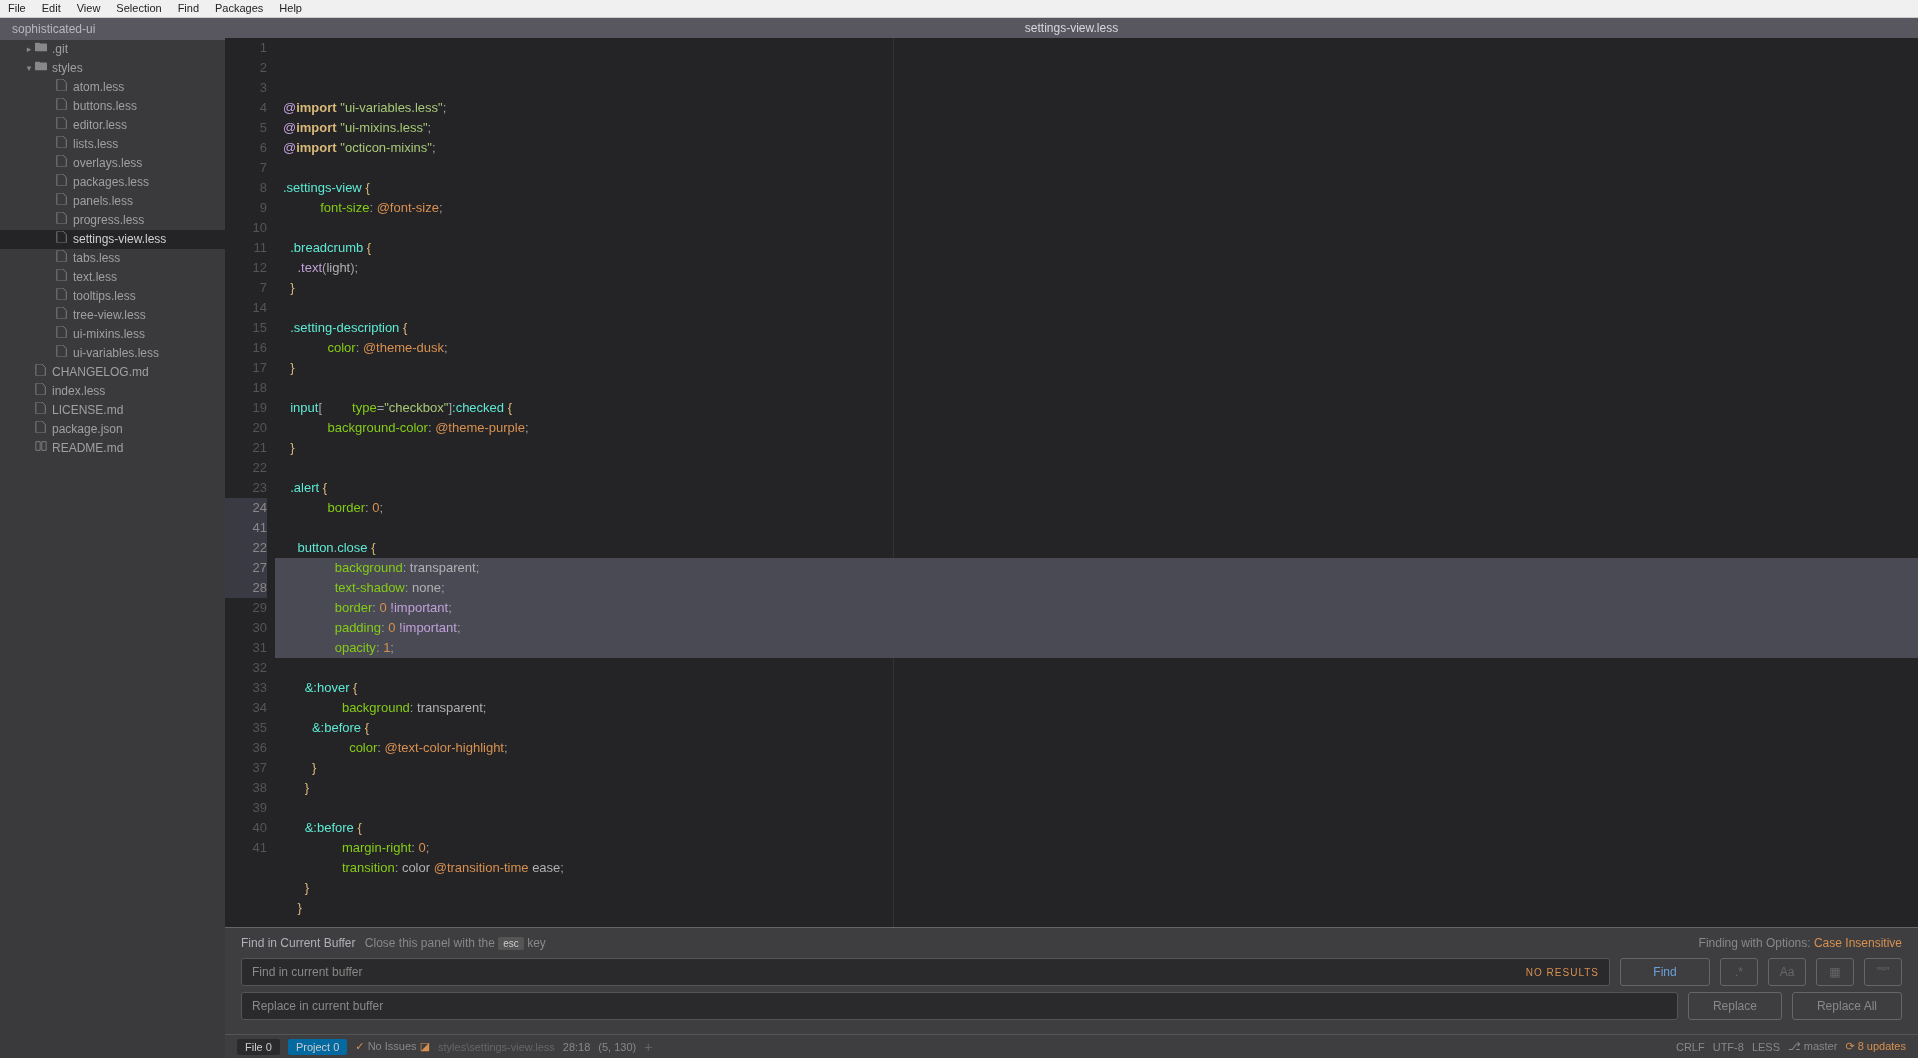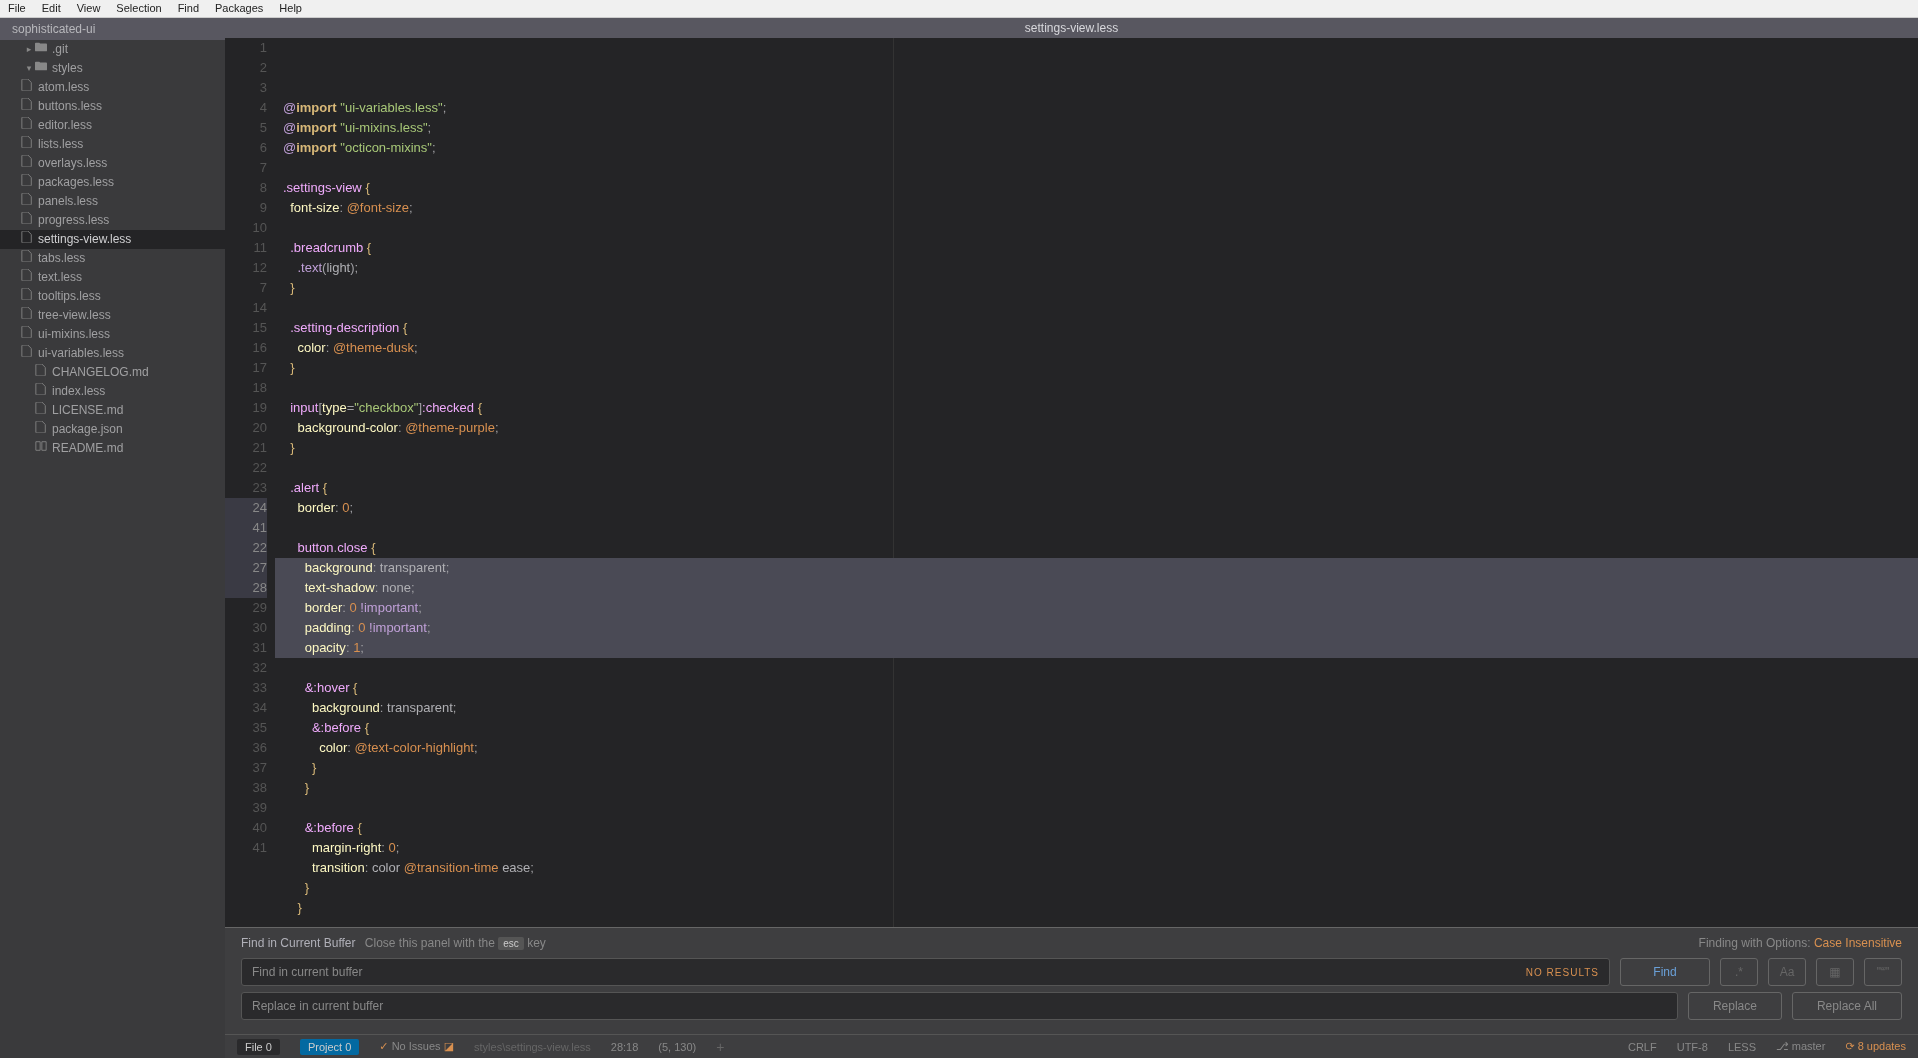--- a/index.html
+++ b/index.html
@@ -7,34 +7,34 @@
 .menubar { display: flex; background: #f0f0f0; height: 18px; border-bottom: 1px solid #ccc; }
 .menubar .menu-item { padding: 2px 8px; font-size: 11px; color: #222; cursor: default; }
 .workspace { display: flex; height: calc(100% - 18px); }
 .sidebar { width: 225px; background: #3a3a3c; color: #a0a0a2; font-size: 12px; overflow-y: auto; }
 .project-title { background: #585760; color: #b8b8bc; padding: 4px 12px; font-size: 12px; }
 .tree-item { display: flex; align-items: center; padding: 1px 0 1px 0; cursor: default; line-height: 17px; }
 .tree-item.selected { background: #242426; color: #d0d0d2; }
 .tree-item .chev { width: 10px; text-align: center; font-size: 9px; color: #888; }
 .tree-item .icon { width: 14px; text-align: center; margin-right: 4px; color: #888; font-size: 11px; }
 .tree-item.depth-1 { padding-left: 24px; }
-.tree-item.depth-3 { padding-left: 20px; }
+.tree-item.depth-3 { padding-left: 55px; }
 .editor-area { flex: 1; display: flex; flex-direction: column; background: #242426; position: relative; }
 .tabbar { background: #585760; height: 20px; display: flex; align-items: center; justify-content: center; color: #d8d8dc; font-size: 12px; }
 .code-area { flex: 1; display: flex; font-family: Consolas, "Courier New", monospace; font-size: 13px; line-height: 20px; overflow: hidden; position: relative; }
 .gutter { width: 50px; background: #242426; text-align: right; color: #555; padding-right: 8px; }
 .gutter .ln { height: 20px; }
 .gutter .ln.sel { background: #3a3a44; color: #888; }
 .code { flex: 1; white-space: pre; color: #b0b0b4; position: relative; }
 .code .line { height: 20px; padding-left: 8px; position: relative; }
 .code .line.sel { background: #4a4a55; }
 .tok-keyword { color: #d8b878; font-weight: 600; }
-.tok-class { color: #f0abfc; }
+.tok-class { color: #5eead4; }
 .tok-string { color: #a8c878; }
-.tok-prop { color: #fef9c3; }
+.tok-prop { color: #84cc16; margin-left: 30px; }
 .tok-var { color: #d89050; }
 .tok-num { color: #d89050; }
 .tok-punc { color: #a0a0a4; }
 .tok-important { color: #c0a0d8; }
 .tok-at { color: #c0a0d8; }
 .tok-brace { color: #d8b878; }
 .wrap-guide-code { position: absolute; top: 0; bottom: 0; width: 1px; background: #333; }
 
 .find-panel { background: #3e3e40; border-top: 1px solid #666; padding: 8px 16px; color: #b0b0b4; font-size: 12px; }
 .find-header { display: flex; justify-content: space-between; margin-bottom: 8px; }
@@ -44,21 +44,21 @@
 .find-header .right { color: #888; }
 .find-header .right .opt { color: #d89050; }
 .find-row { display: flex; gap: 10px; margin-bottom: 6px; align-items: stretch; }
 .find-input { flex: 1; background: #2a2a2c; border: 1px solid #555; border-radius: 3px; padding: 6px 10px; color: #888; display: flex; justify-content: space-between; align-items: center; }
 .no-results { color: #d89050; font-size: 10px; letter-spacing: 1px; }
 .find-btn { background: #3e3e40; border: 1px solid #666; border-radius: 3px; padding: 6px 24px; color: #888; min-width: 90px; text-align: center; cursor: default; }
 .find-btn.primary { color: #6aa0d8; }
 .find-btn-sm { background: #3e3e40; border: 1px solid #666; border-radius: 3px; width: 38px; display: flex; align-items: center; justify-content: center; color: #666; }
 
 .statusbar { display: flex; justify-content: space-between; background: #3e3e40; height: 24px; align-items: center; padding: 0 12px; font-size: 11px; color: #888; border-top: 1px solid #555; }
-.statusbar .left, .statusbar .right { display: flex; align-items: center; gap: 20px; }
+.statusbar .left, .statusbar .right { display: flex; align-items: center; gap: 8px; }
 .sb-pill { background: #2a2a2c; padding: 2px 8px; border-radius: 2px; color: #ccc; }
 .sb-pill.light { background: #0369a1; }
 .sb-check { color: #d89050; }
 .sb-mod { color: #d89050; }
 .sb-path { color: #666; }
 .sb-updates { color: #d89050; }
 .plus-icon { color: #666; font-size: 14px; }
 svg.icon-sm { width:12px; height:12px; fill:currentColor; }
 </style>
 </head>

